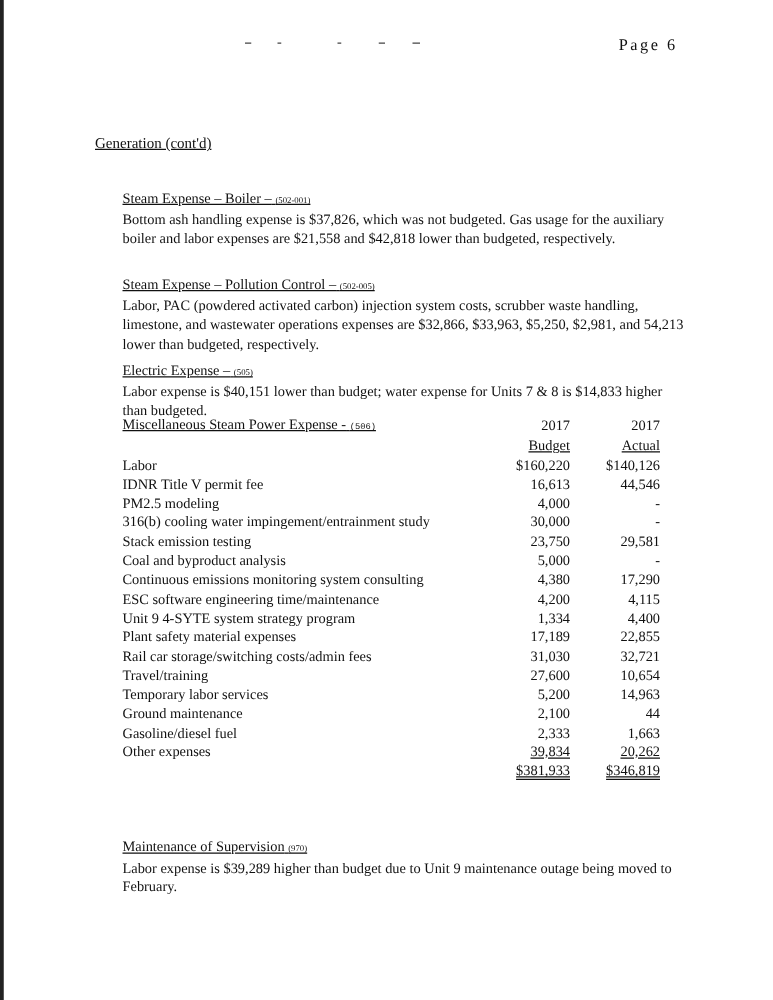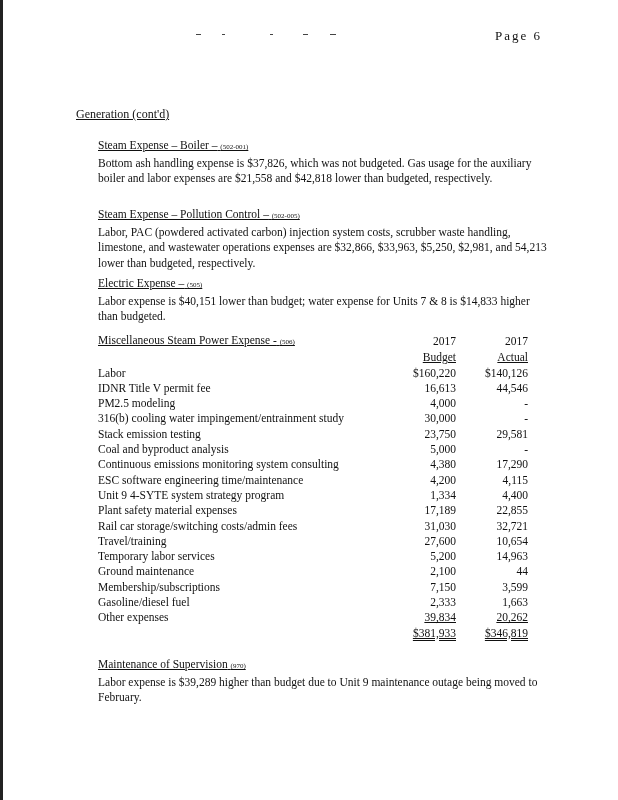--- a/index.html
+++ b/index.html
@@ -5,32 +5,32 @@
   html, body { margin: 0; padding: 0; background: #ffffff; }
   body {
     width: 618px; height: 800px; position: relative; overflow: hidden;
     font-family: "Liberation Serif", "DejaVu Serif", serif; color: #111;
     font-size: 11.5px;
   }
   .left-edge { position: absolute; left: 0; top: 0; width: 3px; height: 800px; background: #222; }
   .page-num { position: absolute; left: 495px; top: 18px; font-size: 13px; letter-spacing: 2px; margin-top: 10px; }
   .scan-dash { position: absolute; top: 34px; height: 1px; background: #444; }
   .section-title { position: absolute; left: 76px; top: 107px; font-size: 12px; text-decoration: underline; text-align: center; }
-  .block { position: absolute; left: 98px; width: 450px; line-height: 15.5px; }
+  .block { position: absolute; left: 98px; width: 450px; line-height: 15.5px; margin-top: 14px; }
   .block h3 { margin: 0; font-weight: normal; font-size: 11.5px; text-decoration: underline; }
   .block h3 .code { font-size: 7px; }
   .block p { margin: 0; }
   table.misc { position: absolute; left: 98px; top: 333px; border-collapse: collapse; width: 430px; }
   table.misc td { padding: 0; height: 15.3px; line-height: 15.3px; white-space: nowrap; font-size: 11.5px; }
   table.misc td.num { text-align: right; width: 62px; }
   table.misc td.gap { width: 10px; }
   .u { text-decoration: underline; }
   .uu { text-decoration: underline; text-decoration-style: double; }
   .hdr-title { text-decoration: underline; }
-  .hdr-title .code { font-size: 7px; }
+  .hdr-title .code { font-size: 7px; font-family: Liberation Mono, monospace; }
   .center { text-align: center; }
 </style>
 </head>
 <body>
 
 <div class="left-edge"></div>
 
 <div class="page-num">
   <span>Page</span>
   <span>6</span>
@@ -151,26 +151,20 @@
         <td class="gap"></td>
         <td class="num">14,963</td>
       </tr>
       <tr>
         <td>Ground maintenance</td>
         <td class="num">2,100</td>
         <td class="gap"></td>
         <td class="num">44</td>
       </tr>
       <tr>
-        <td>Membership/subscriptions</td>
-        <td class="num">7,150</td>
-        <td class="gap"></td>
-        <td class="num">3,599</td>
-      </tr>
-      <tr>
         <td>Gasoline/diesel fuel</td>
         <td class="num">2,333</td>
         <td class="gap"></td>
         <td class="num">1,663</td>
       </tr>
       <tr>
         <td>Other expenses</td>
         <td class="num u">39,834</td>
         <td class="gap"></td>
         <td class="num u">20,262</td>

